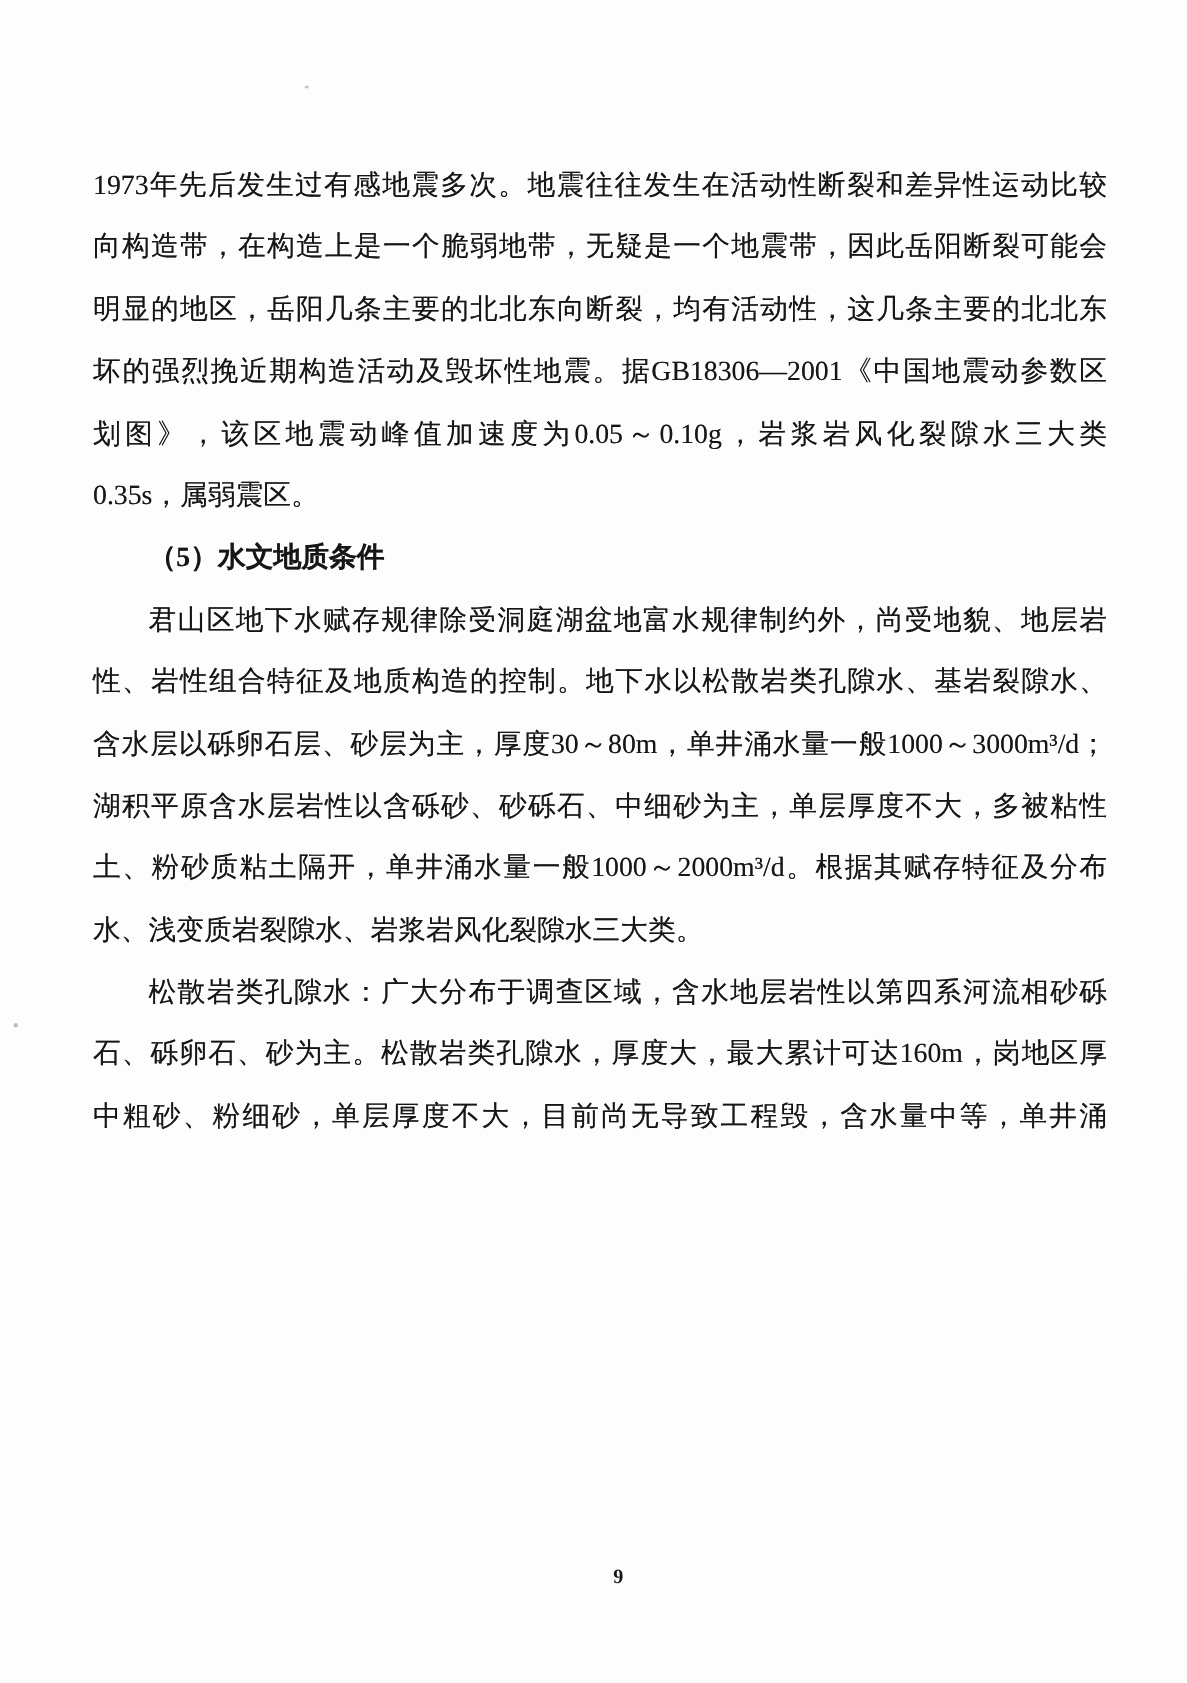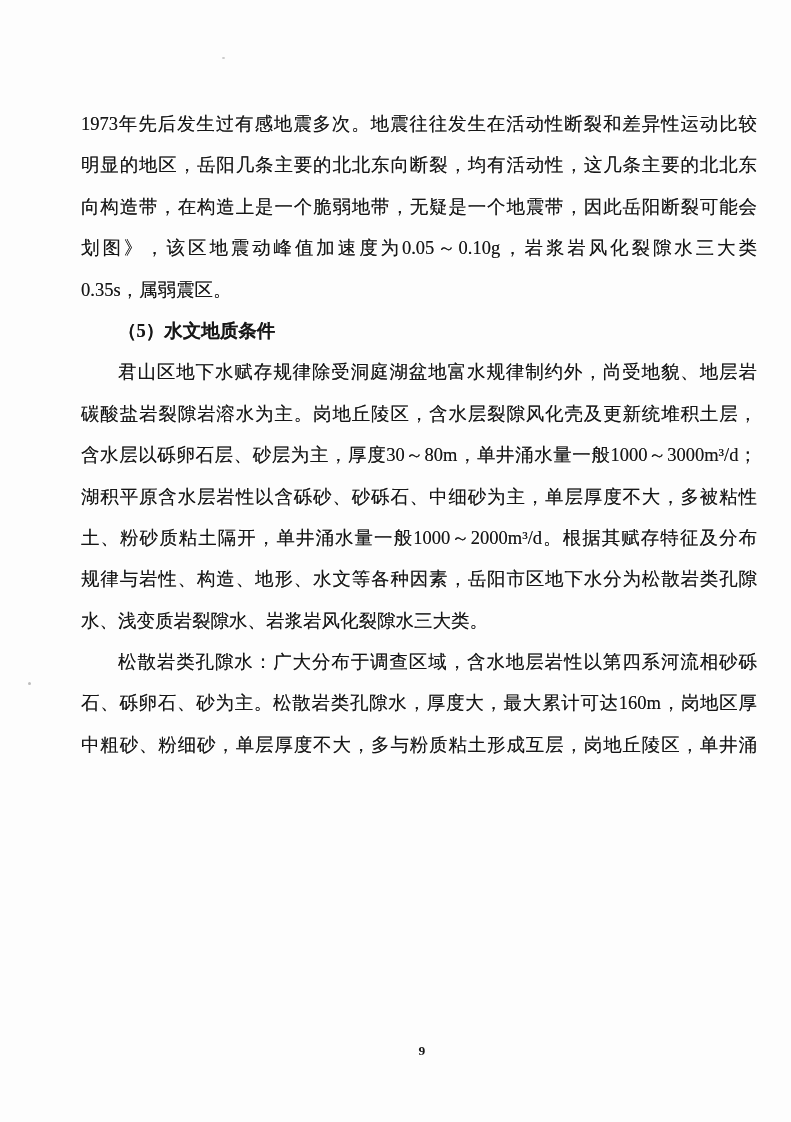--- a/index.html
+++ b/index.html
@@ -10,21 +10,20 @@
     height: 1122px;
     position: relative;
     font-family: "Liberation Serif", "DejaVu Serif", serif;
     color: #161616;
     background: #fdfdfd;
     overflow: hidden;
   }
   .page {
     position: absolute;
     inset: 0;
-    margin-left: 19px;
   }
   .text-column {
     position: absolute;
     top: 104px;
     left: 62px;
     width: 676px;
   }
   .line {
     font-size: 18.5px;
     height: 41.4px;
@@ -64,31 +63,31 @@
 </style>
 </head>
 <body>
 
 <div class="page">
   <div class="speck speck-1"></div>
   <div class="speck speck-2"></div>
 
   <div class="text-column">
       <div class="line">1973年先后发生过有感地震多次。地震往往发生在活动性断裂和差异性运动比较</div>
+      <div class="line">向构造带，在构造上是一个脆弱地带，无疑是一个地震带，因此岳阳断裂可能会</div>
       <div class="line">明显的地区，岳阳几条主要的北北东向断裂，均有活动性，这几条主要的北北东</div>
-      <div class="line">向构造带，在构造上是一个脆弱地带，无疑是一个地震带，因此岳阳断裂可能会</div>
+      <div class="line">坏的强烈挽近期构造活动及毁坏性地震。据GB18306—2001《中国地震动参数区</div>
       <div class="line">划图》，该区地震动峰值加速度为0.05～0.10g，岩浆岩风化裂隙水三大类</div>
       <div class="line last">0.35s，属弱震区。</div>
       <div class="line heading indent">（5）水文地质条件</div>
       <div class="line indent">君山区地下水赋存规律除受洞庭湖盆地富水规律制约外，尚受地貌、地层岩</div>
-      <div class="line">碳酸盐岩裂隙岩溶水为主。岗地丘陵区，含水层裂隙风化壳及更新统堆积土层，</div>
+      <div class="line">性、岩性组合特征及地质构造的控制。地下水以松散岩类孔隙水、基岩裂隙水、</div>
       <div class="line">含水层以砾卵石层、砂层为主，厚度30～80m，单井涌水量一般1000～3000m³/d；</div>
       <div class="line">湖积平原含水层岩性以含砾砂、砂砾石、中细砂为主，单层厚度不大，多被粘性</div>
       <div class="line">土、粉砂质粘土隔开，单井涌水量一般1000～2000m³/d。根据其赋存特征及分布</div>
-      <div class="line">规律与岩性、构造、地形、水文等各种因素，岳阳市区地下水分为松散岩类孔隙</div>
       <div class="line last">水、浅变质岩裂隙水、岩浆岩风化裂隙水三大类。</div>
       <div class="line indent">松散岩类孔隙水：广大分布于调查区域，含水地层岩性以第四系河流相砂砾</div>
       <div class="line">石、砾卵石、砂为主。松散岩类孔隙水，厚度大，最大累计可达160m，岗地区厚</div>
-      <div class="line">中粗砂、粉细砂，单层厚度不大，多与粉质粘土形成互层，岗地丘陵区，单井涌</div>
+      <div class="line">中粗砂、粉细砂，单层厚度不大，目前尚无导致工程毁，含水量中等，单井涌</div>
     </div>
 
   <div class="page-number">9</div>
 </div>
 
 </body></html>

